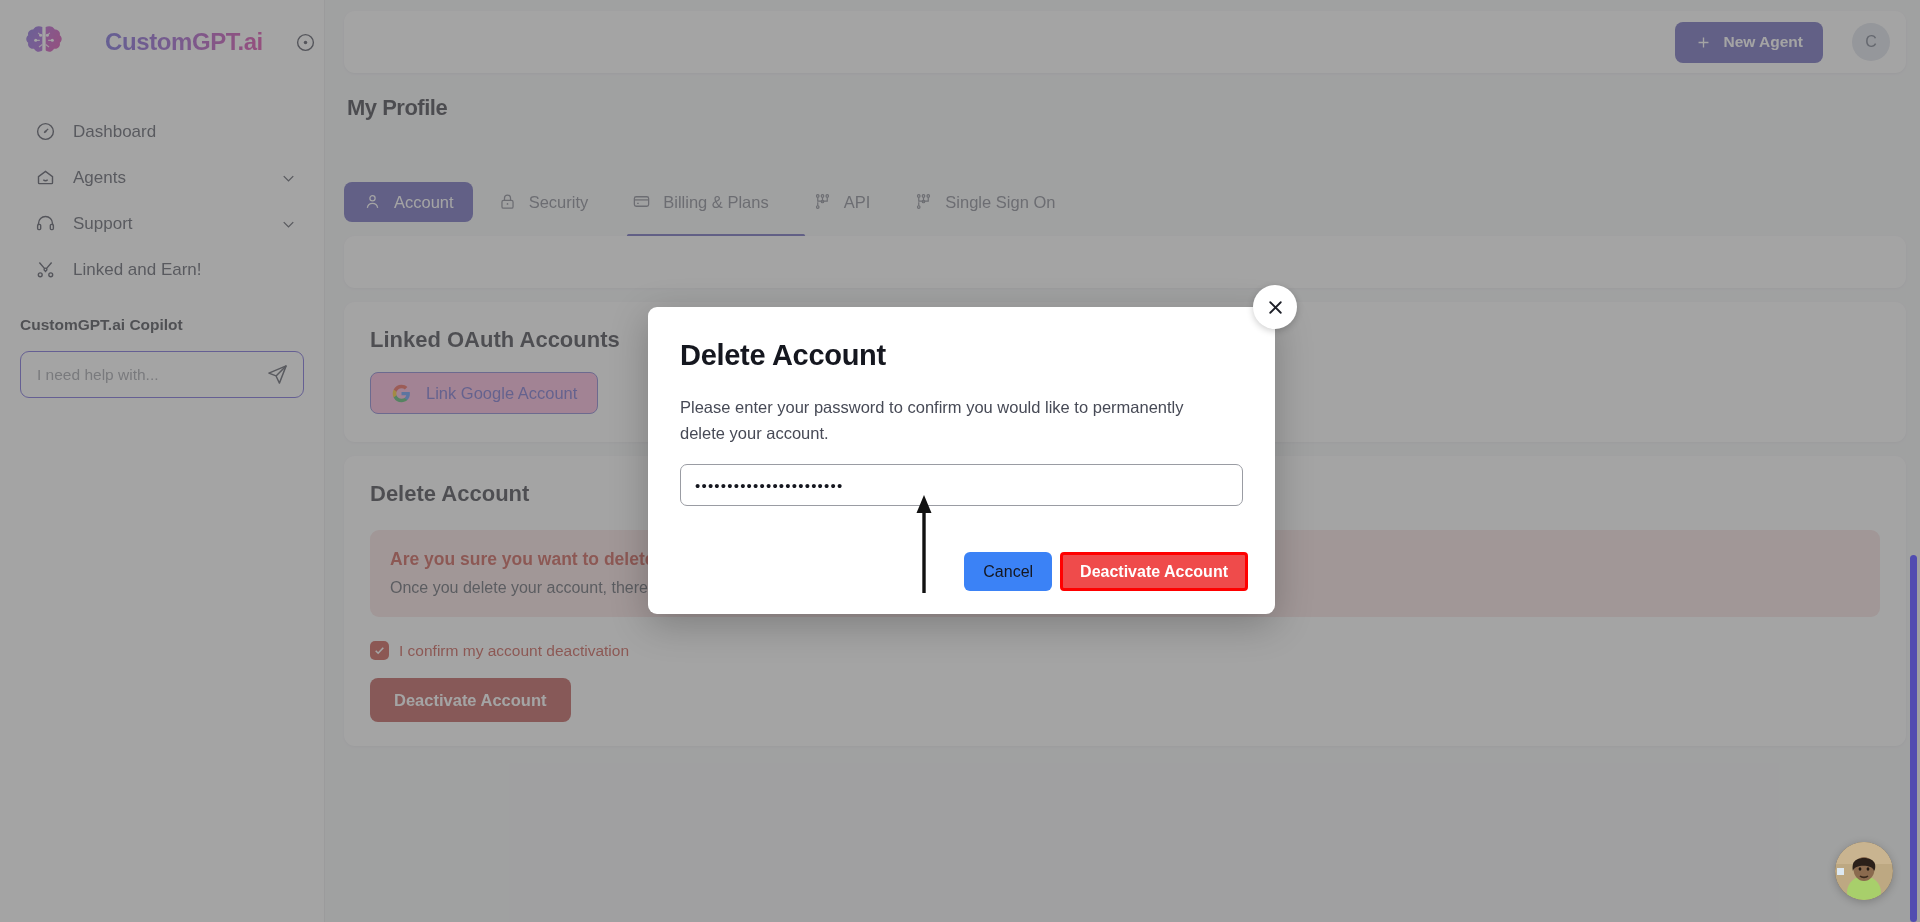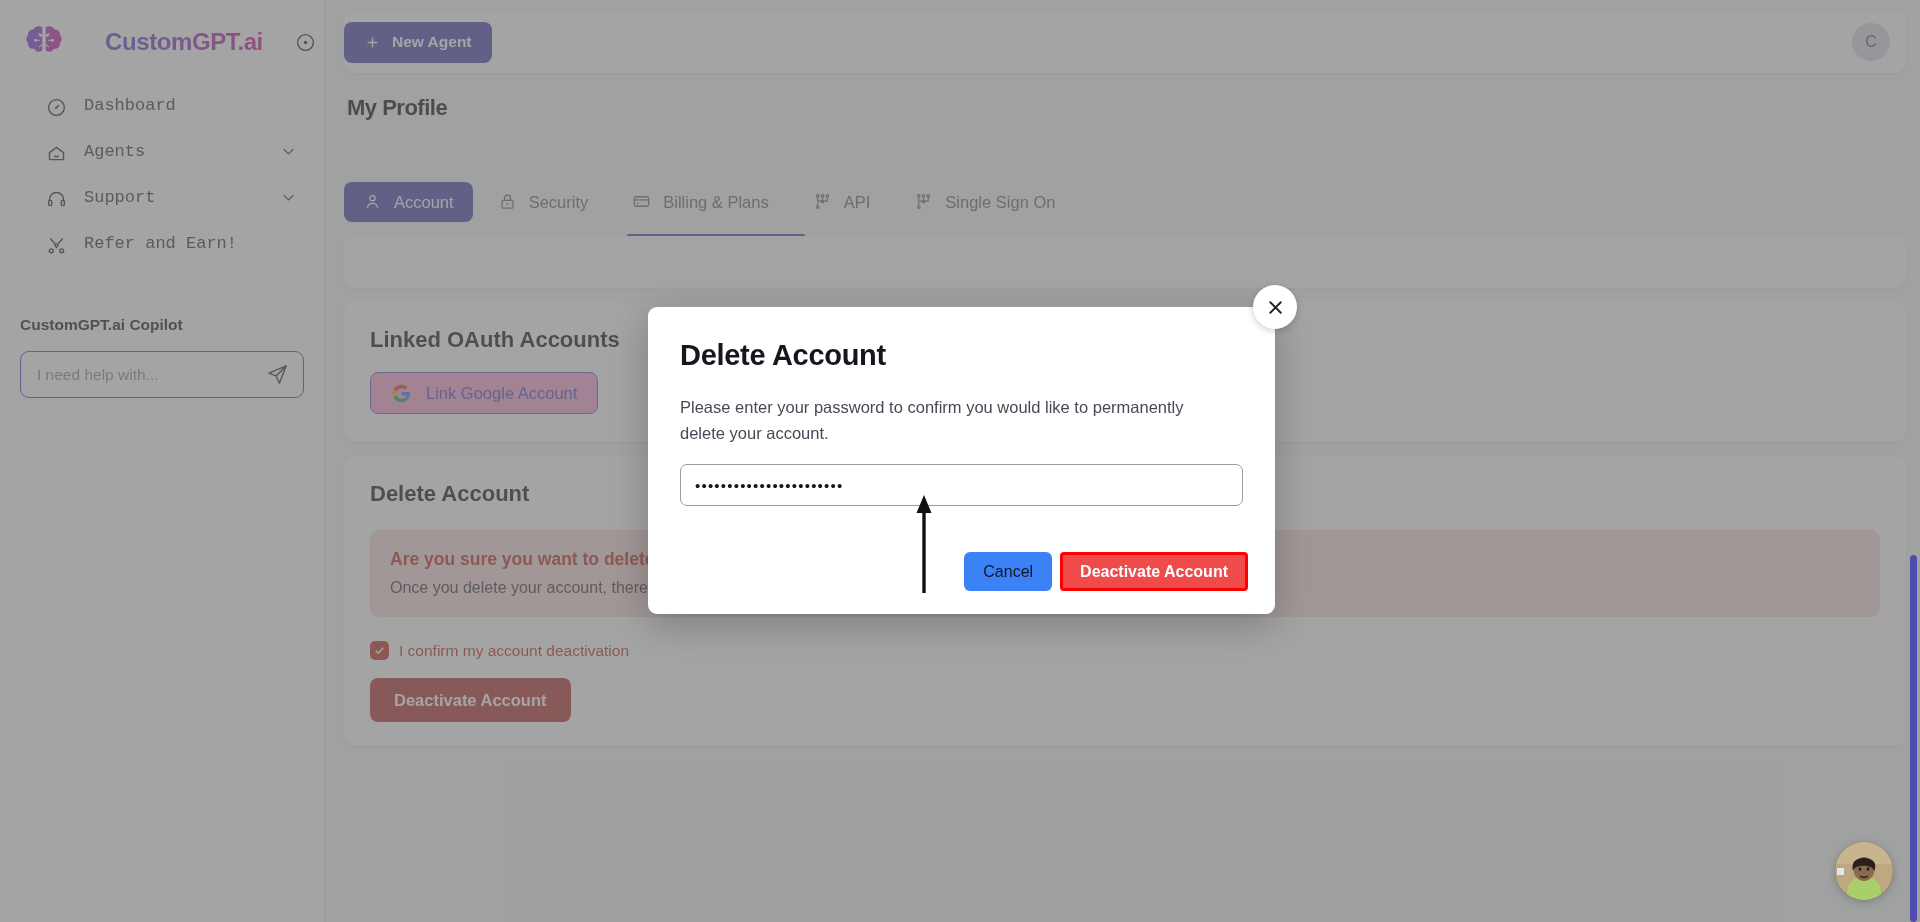--- a/index.html
+++ b/index.html
@@ -50,26 +50,25 @@
     white-space: nowrap;
   }
   .collapse-btn {
     margin-left: auto; width: 24px; height: 24px;
     display: flex; align-items: center; justify-content: center;
     cursor: pointer;
   }
 
   .nav { margin-top: 34px; }
   .nav-item {
-    display: flex; align-items: flex-start;
+    display: flex; align-items: flex-end;
     height: 46px;
-    padding: 0 26px 0 45px;
+    padding: 0 26px 0 34px;
     cursor: pointer;
     color: #3f4250;
-    font-family: Liberation Mono, monospace;
   }
   .nav-ico {
     width: 22px; height: 22px; flex: 0 0 22px;
     display: flex; align-items: center; justify-content: center;
     color: #2f3140;
   }
   .nav-label {
     margin-left: 17px;
     font-size: 17px;
     color: #3a3d4a;
@@ -110,21 +109,21 @@
     position: relative;
     background: #f5f6f8;
     overflow: hidden;
   }
   .topbar {
     position: absolute; top: 11px; left: 19px; right: 14px;
     height: 62px;
     background: #ffffff;
     border-radius: 11px;
     box-shadow: 0 1px 3px rgba(17,20,45,0.07);
-    display: flex; align-items: center; justify-content: space-between;
+    display: flex; align-items: center; justify-content: flex-end;
     padding-right: 16px;
     gap: 12px;
   }
   .new-agent-btn {
     height: 41px;
     background: #514cb0;
     color: #ffffff;
     border: none; border-radius: 8px;
     padding: 0 20px;
     font-size: 15.5px; font-weight: bold;
@@ -398,21 +397,21 @@
 
         <div class="nav-item">
           <span class="nav-ico">
             <svg viewBox="0 0 24 24" width="21" height="21" fill="none" stroke="currentColor" stroke-width="1.6">
               <circle cx="6" cy="18" r="2.2"></circle>
                 <circle cx="18" cy="18" r="2.2"></circle>
                 <circle cx="12" cy="12" r="1.6"></circle>
               <path d="M5 4l6 7M19 4l-6 7M12 13.6v1.6"></path>
             </svg>
           </span>
-          <span class="nav-label">Refer and Earn!</span>
+          <span class="nav-label">Linked and Earn!</span>
         </div>
       </nav>
 
       <div class="copilot-title">CustomGPT.ai Copilot</div>
       <div class="copilot-box">
         <input class="copilot-input" type="text" placeholder="I need help with..." style="">
         <span class="send-ico">
           <svg viewBox="0 0 24 24" width="23" height="23" fill="none" stroke="#3a3d4a" stroke-width="1.5" stroke-linejoin="round">
             <path d="M21 3L3 10.5l7.5 3L14 21z"></path>
               <path d="M10.5 13.5L21 3"></path>

